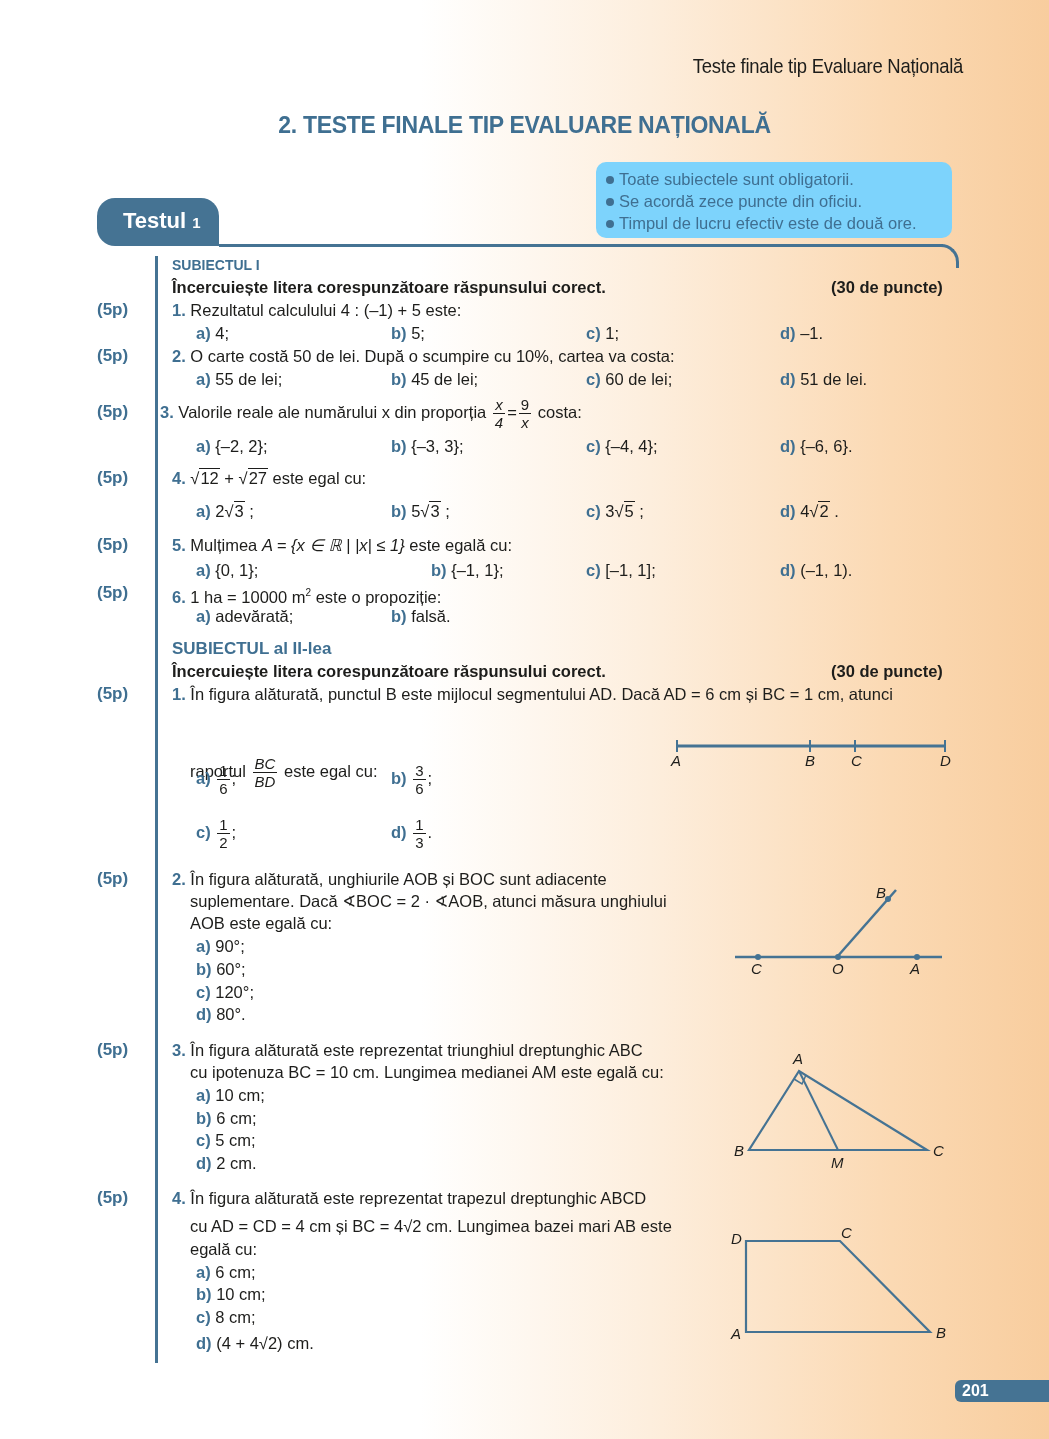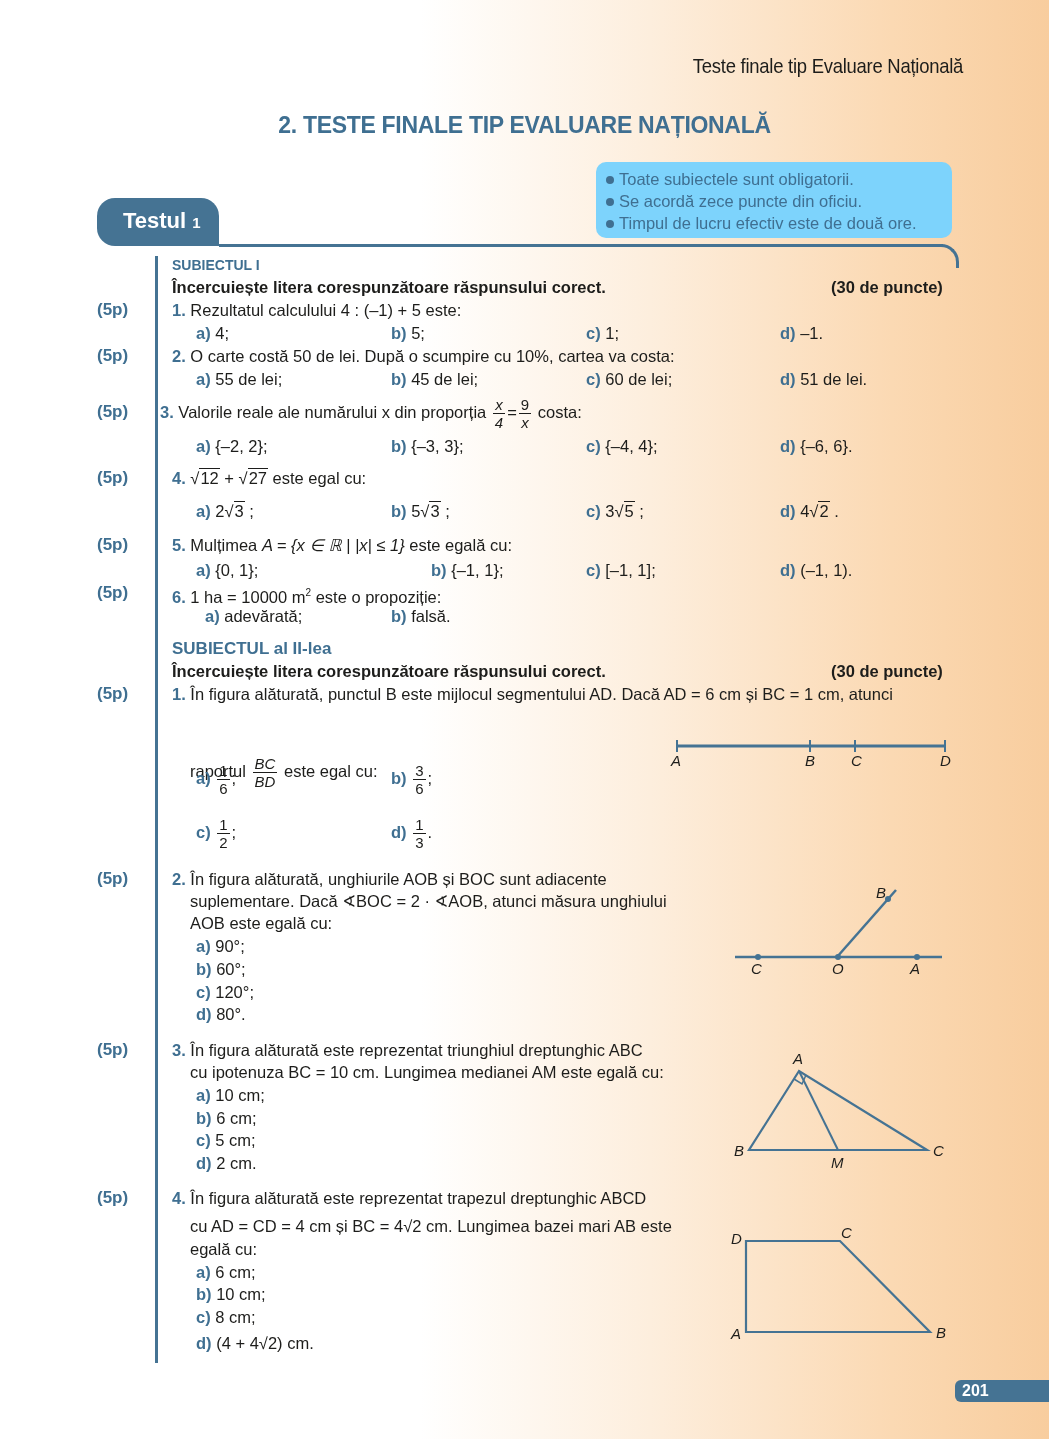--- a/index.html
+++ b/index.html
@@ -94,21 +94,21 @@
 </div>
 <div class="abs txt" style="left:196px;top:559px;"><span class="lbl">a)</span> <span>{0, 1};</span></div>
 <div class="abs txt" style="left:391px;top:559px;margin-left:40px;"><span class="lbl">b)</span> <span>{–1, 1};</span></div>
 <div class="abs txt" style="left:586px;top:559px;"><span class="lbl">c)</span> <span>[–1, 1];</span></div>
 <div class="abs txt" style="left:780px;top:559px;"><span class="lbl">d)</span> <span>(–1, 1).</span></div>
 
 <div class="abs txt pts" style="top:582px;">(5p)</div>
 <div class="abs txt" style="left:172px;top:582px;">
   <span class="num">6.</span> <span>1 ha = 10000 m</span><sup style="font-size:10px">2</sup> <span>este o propoziție:</span>
 </div>
-<div class="abs txt" style="left:196px;top:605px;margin-left:9px;"><span class="lbl">a)</span> <span>adevărată;</span></div>
+<div class="abs txt" style="left:196px;top:605px;"><span class="lbl">a)</span> <span>adevărată;</span></div>
 <div class="abs txt" style="left:391px;top:605px;"><span class="lbl">b)</span> <span>falsă.</span></div>
 
 <div class="abs txt b blue" style="left:172px;top:638px;font-size:17px;">SUBIECTUL al II-lea</div>
 <div class="abs txt b" style="left:172px;top:660px;">Încercuiește litera corespunzătoare răspunsului corect.</div>
 <div class="abs txt b" style="left:831px;top:660px;">(30 de puncte)</div>
 
 <div class="abs txt pts" style="top:683px;">(5p)</div>
 <div class="abs txt" style="left:172px;top:683px;"><span class="num">1.</span> <span>În figura alăturată, punctul B este mijlocul segmentului AD. Dacă AD = 6 cm și BC = 1 cm, atunci</span></div>
 <div class="abs txt" style="left:190px;top:702px;line-height:44px;margin-top:47px;">
   <span>raportul</span>

